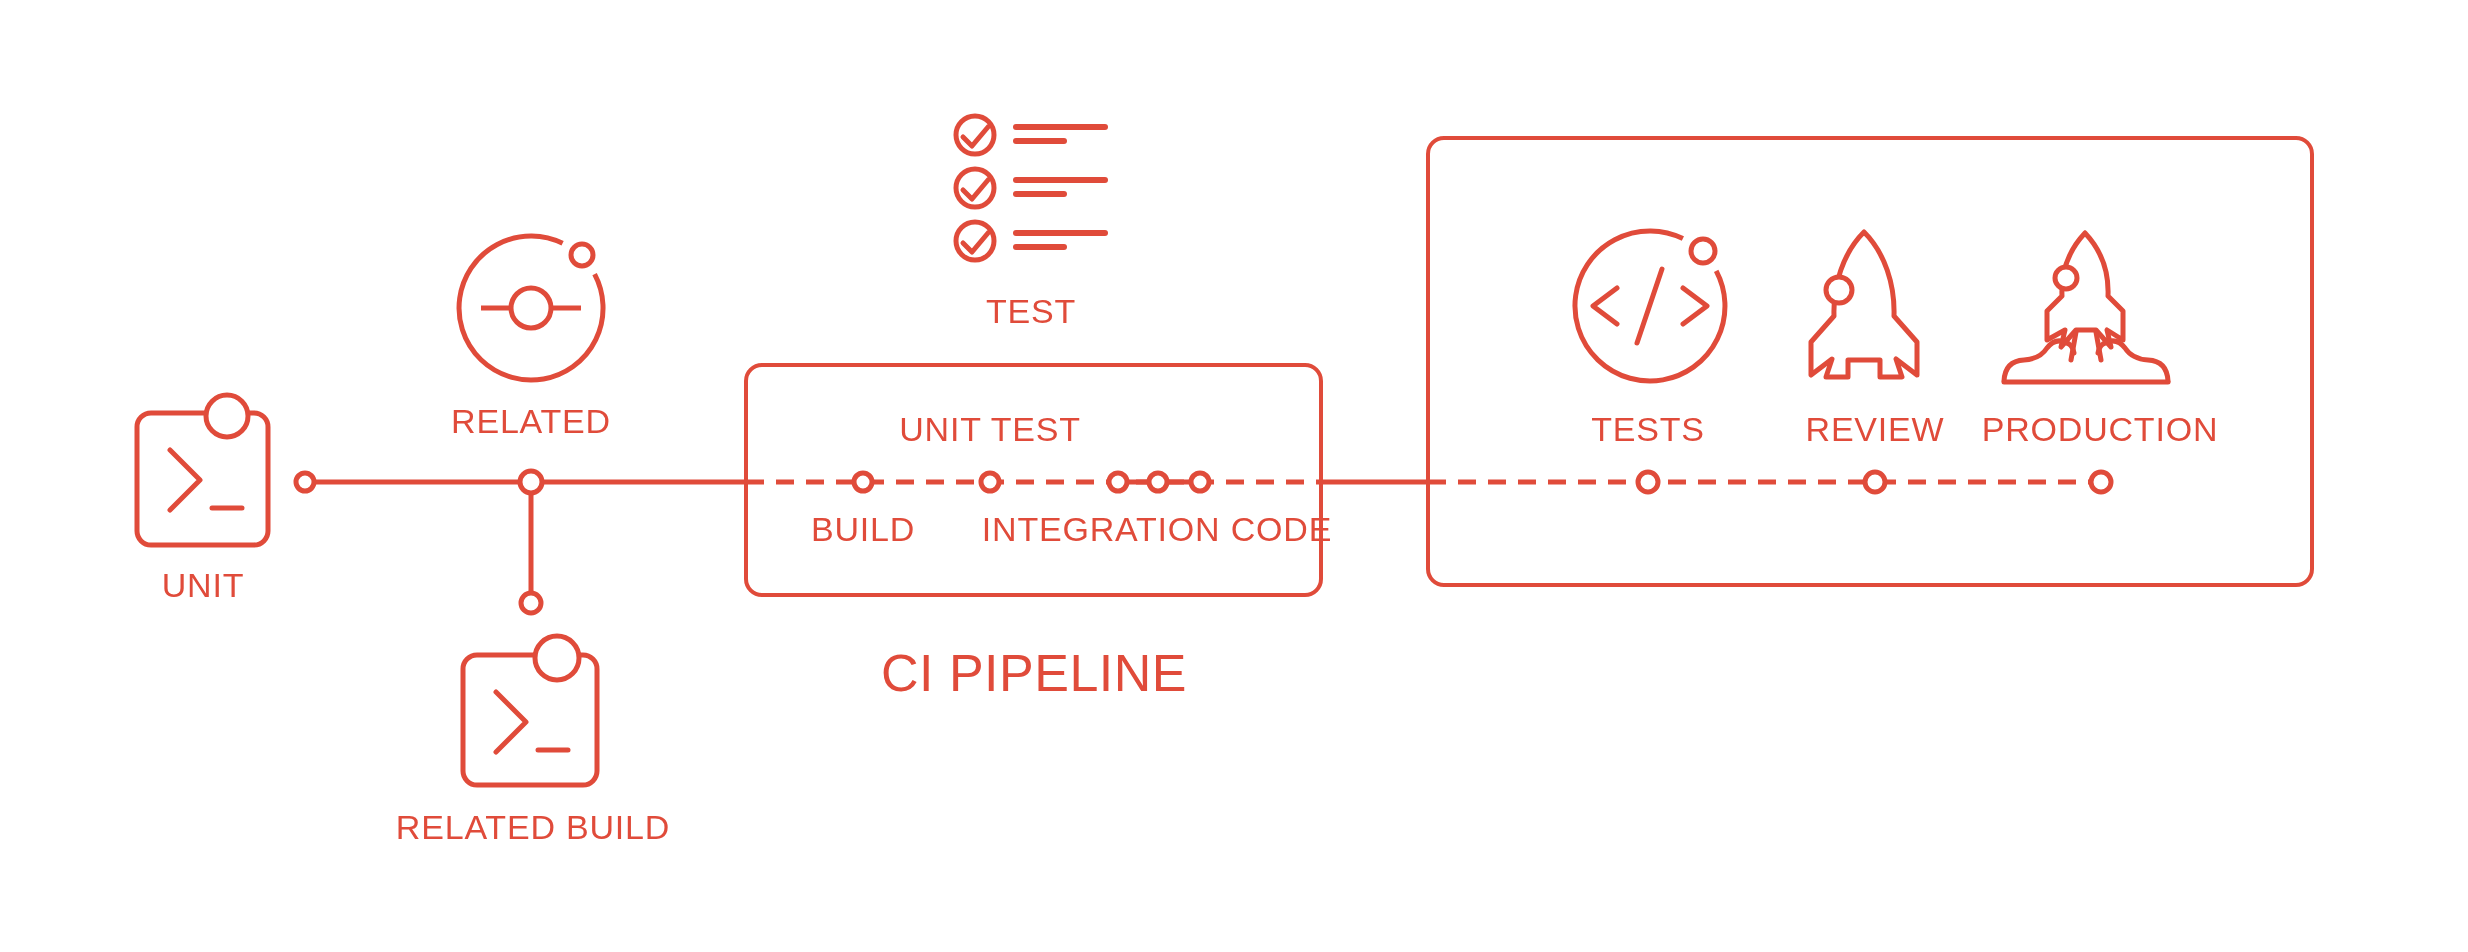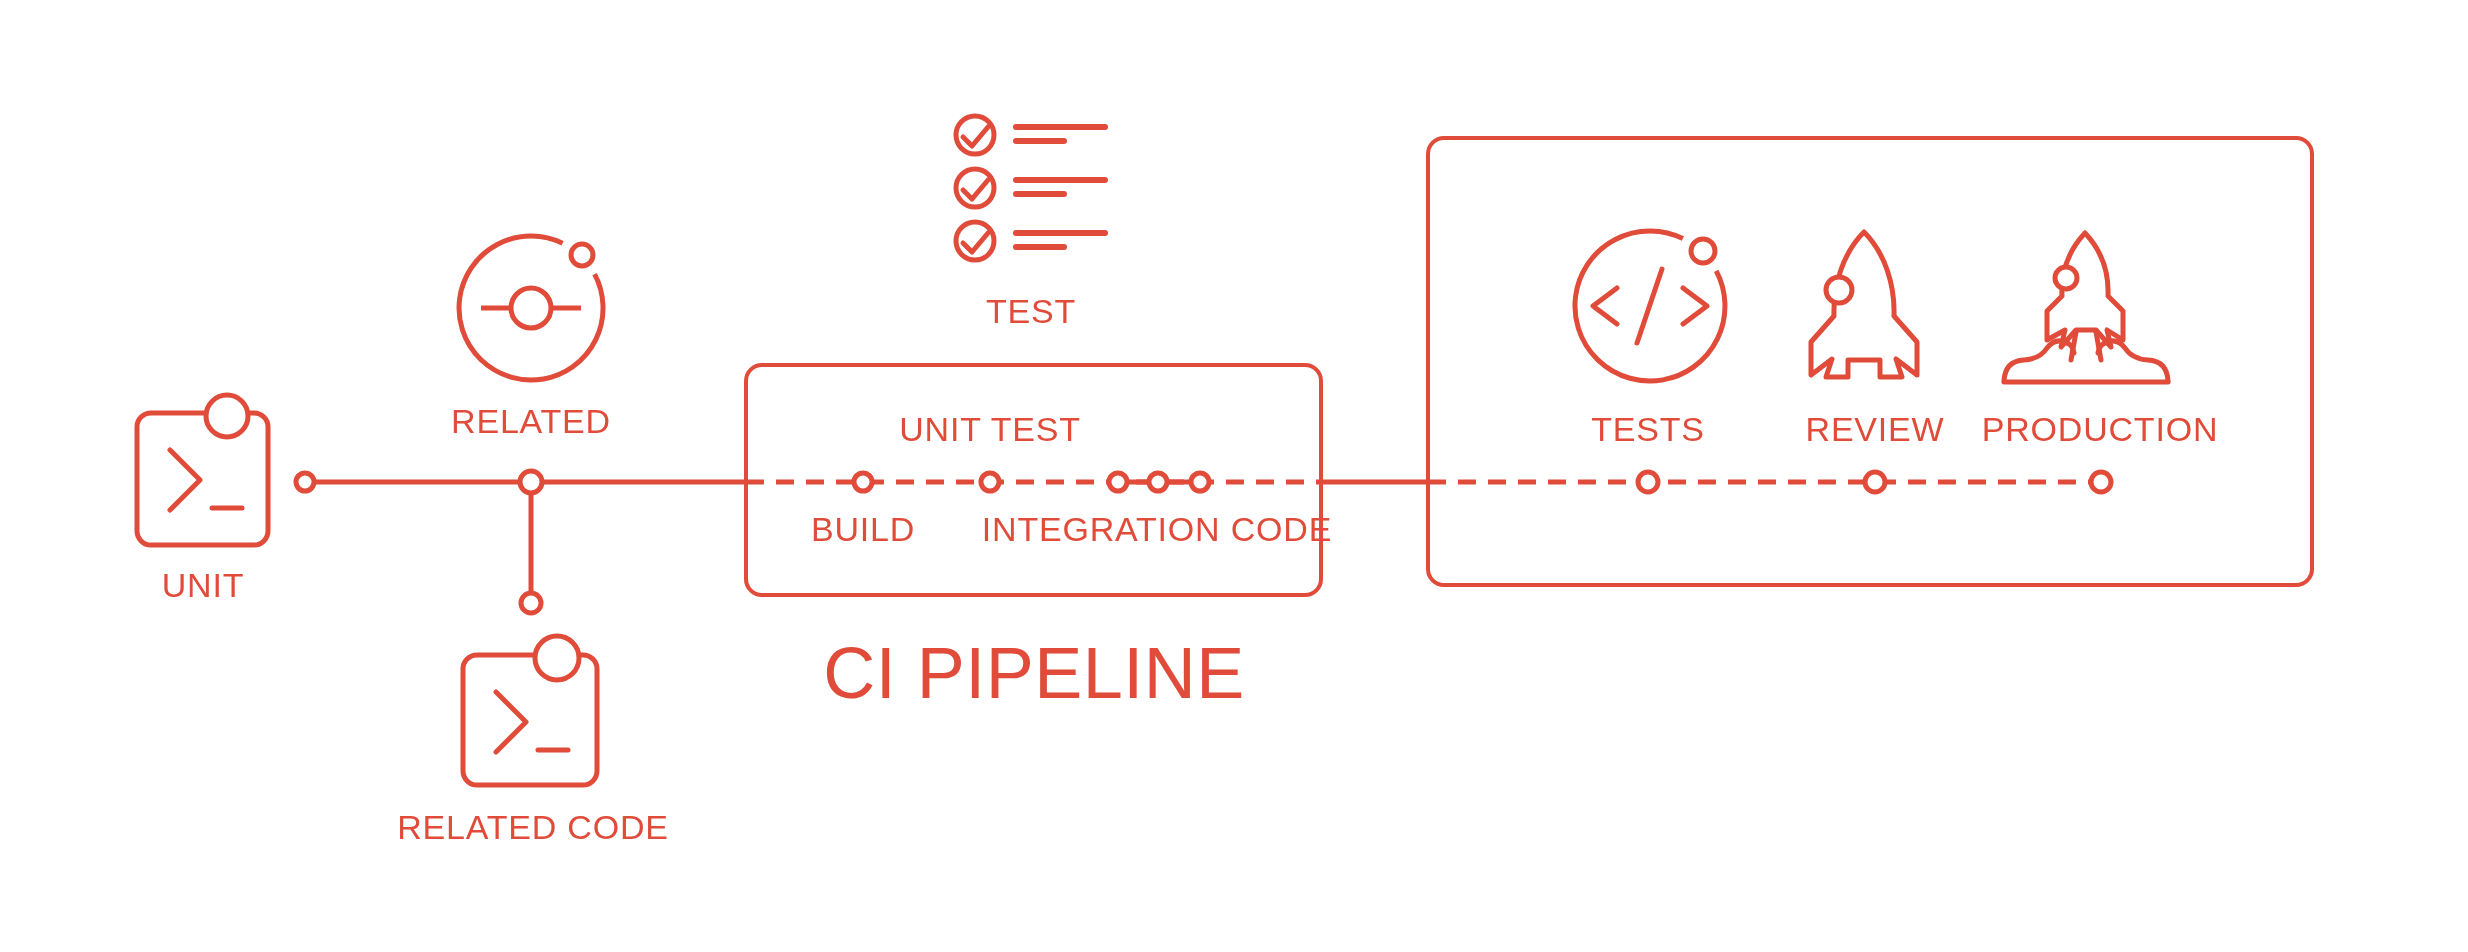--- a/index.html
+++ b/index.html
@@ -13,21 +13,21 @@
   .art{position:absolute;left:0;top:0;}
   .lbl{
     position:absolute;
     transform:translateX(-50%);
     color:var(--accent,#E04B3A);
     font-size:34px;line-height:30px;
     letter-spacing:0.8px;
     white-space:nowrap;
   }
   .title{
-    font-size:72px;line-height:56px;
+    font-size:52px;line-height:56px;
     letter-spacing:0.5px;
   }
   
   .s{stroke:var(--accent,#E04B3A);stroke-width:5;fill:none;stroke-linecap:round;stroke-linejoin:round;}
   .flat{stroke-linecap:butt;}
   .box{stroke:var(--accent,#E04B3A);stroke-width:4;fill:none;}
   .dash{stroke:var(--accent,#E04B3A);stroke-width:5;fill:none;stroke-dasharray:18 12;stroke-linecap:butt;}
   .node{fill:#ffffff;stroke:var(--accent,#E04B3A);stroke-width:5;}
   .mask{fill:#ffffff;stroke:var(--accent,#E04B3A);stroke-width:5;}
   .bar{stroke:var(--accent,#E04B3A);stroke-width:6;fill:none;stroke-linecap:round;}
@@ -148,21 +148,21 @@
       <circle class="node" cx="1158" cy="482" r="9"></circle>
       <circle class="node" cx="1200" cy="482" r="9"></circle>
       <circle class="node" cx="1648" cy="482" r="10"></circle>
       <circle class="node" cx="1875" cy="482" r="10"></circle>
       <circle class="node" cx="2101" cy="482" r="10"></circle>
     </g>
   </svg>
 
   <div class="lbl" style="left:203px;top:570px">UNIT</div>
   <div class="lbl" style="left:531px;top:406px">RELATED</div>
-  <div class="lbl" style="left:533px;top:812px">RELATED CODE</div>
+  <div class="lbl" style="left:533px;top:812px">RELATED BUILD</div>
   <div class="lbl" style="left:1031px;top:296px">TEST</div>
   <div class="lbl" style="left:990px;top:414px">UNIT TEST</div>
   <div class="lbl" style="left:863px;top:514px">BUILD</div>
   <div class="lbl" style="left:1157px;top:514px">INTEGRATION CODE</div>
   <div class="lbl" style="left:1648px;top:414px">TESTS</div>
   <div class="lbl" style="left:1875px;top:414px">REVIEW</div>
   <div class="lbl" style="left:2100px;top:414px">PRODUCTION</div>
   <div class="lbl title" style="left:1034px;top:645px">CI PIPELINE</div>
 
 </div>

